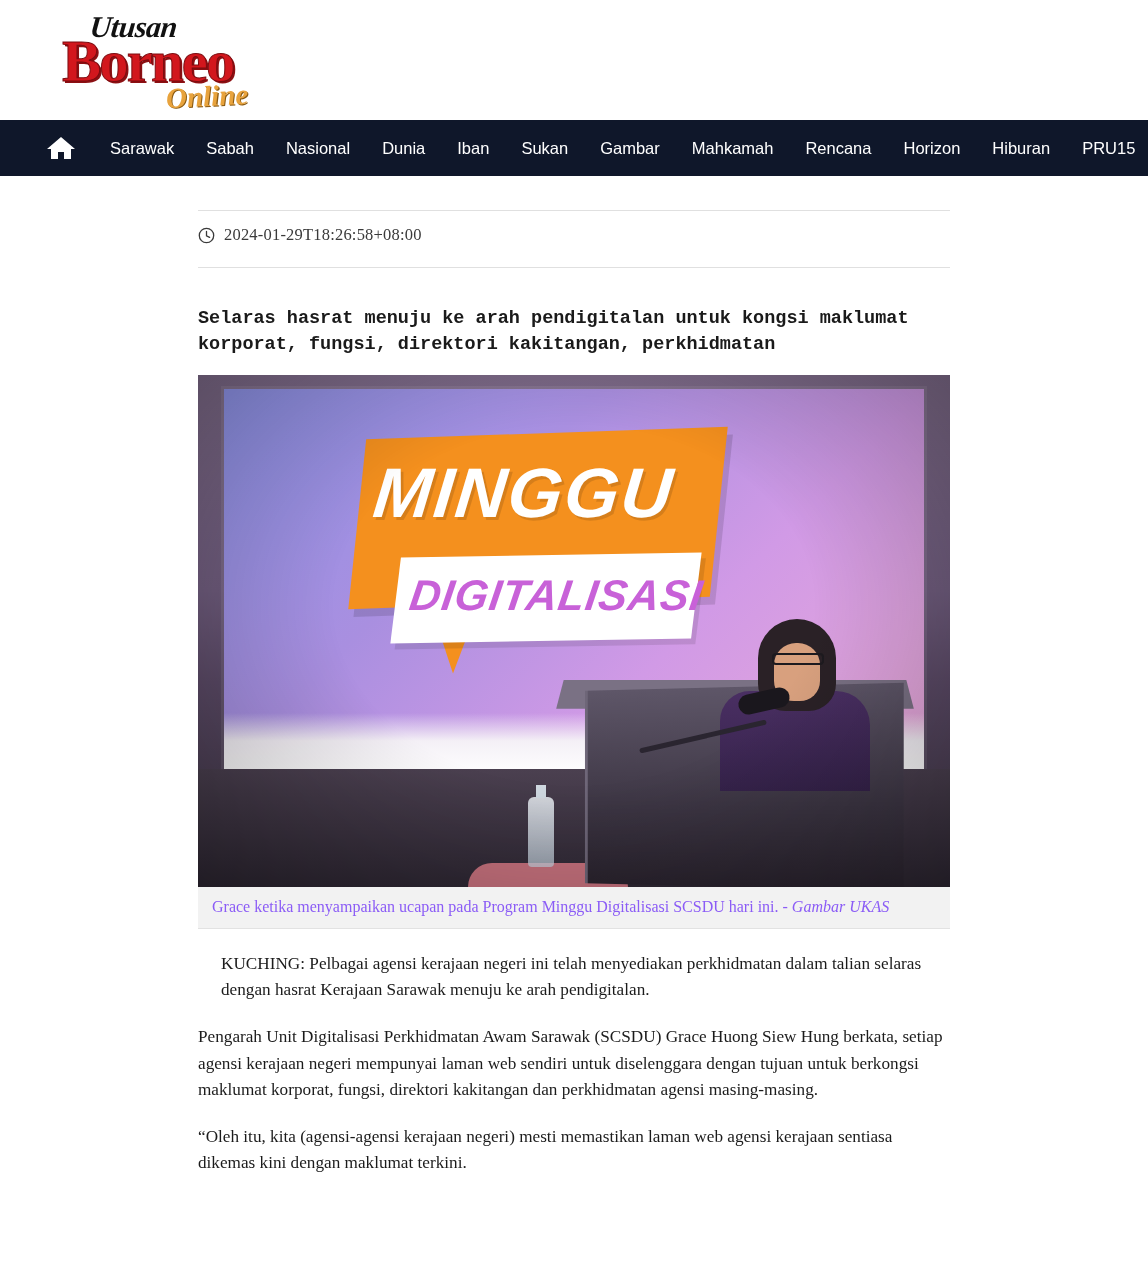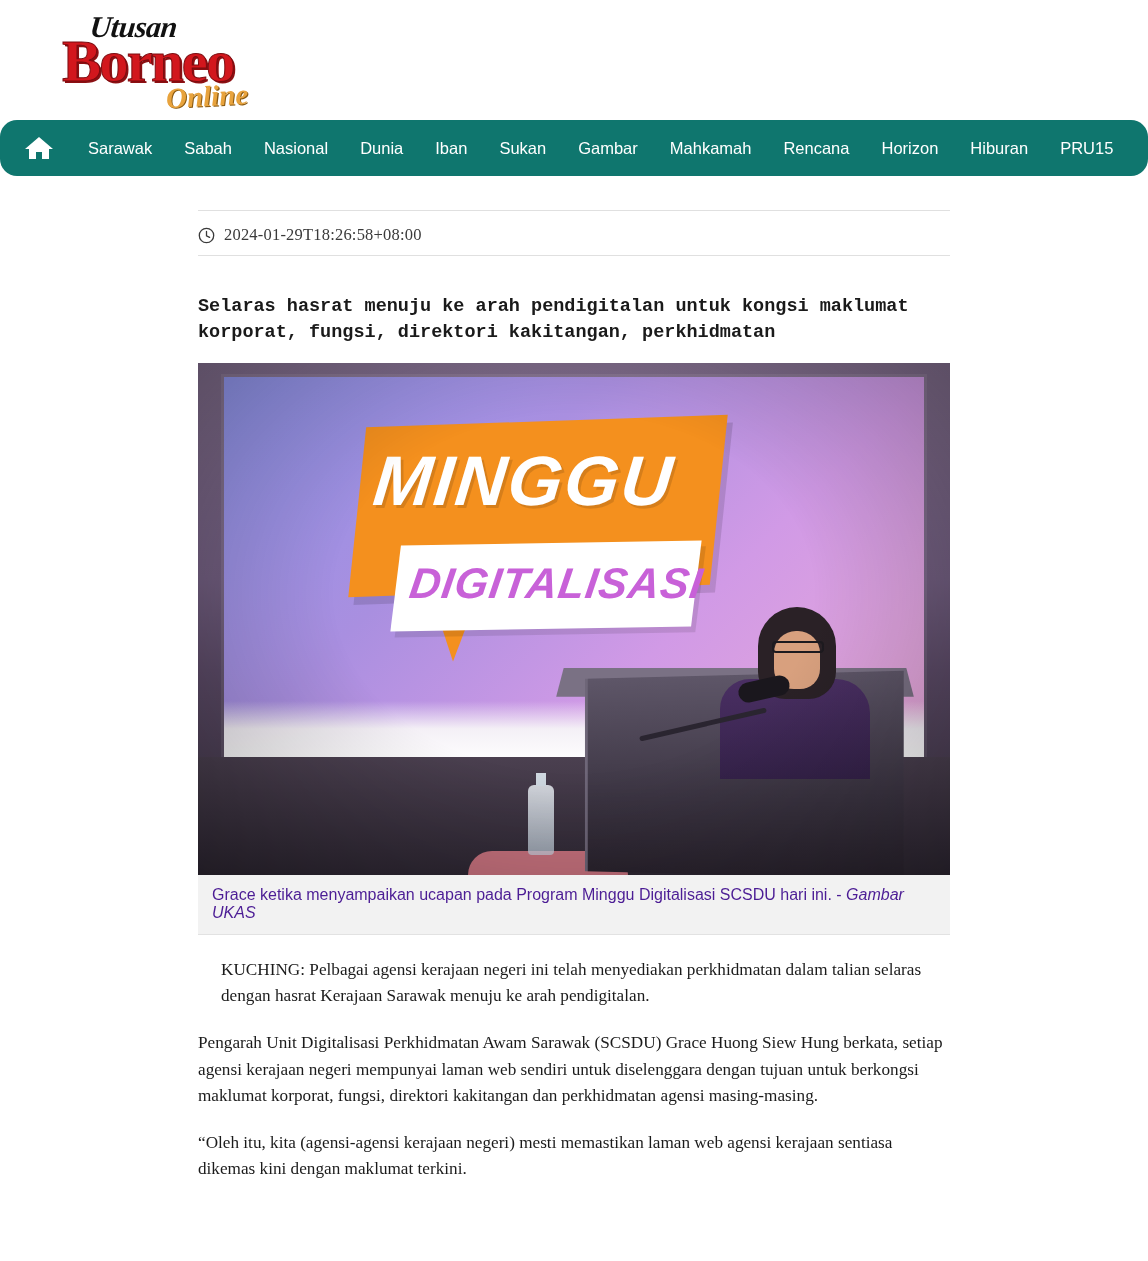--- a/index.html
+++ b/index.html
@@ -64,28 +64,27 @@
     font-style: italic;
     font-weight: bold;
     font-size: 29px;
     color: #e8a33d;
     text-shadow: 1px 1px 0 #8a5a12;
     transform: rotate(-3deg);
   }
 
   
   .nav {
-    background: #0f766e;
+    background: #0f172a;
     height: 56px;
     display: flex;
     align-items: center;
-    padding-left: 24px;
+    padding-left: 46px;
     padding-right: 20px;
     color: #ffffff;
-    border-radius: 17px;
   }
   .nav-home {
     width: 46px;
     height: 46px;
     display: flex;
     align-items: center;
     justify-content: center;
     margin-right: 18px;
     cursor: pointer;
   }
@@ -103,21 +102,21 @@
   
   .article {
     width: 752px;
     margin: 0 auto;
     padding-top: 34px;
     position: relative;
   }
   .meta {
     border-top: 1px solid #e0e0e0;
     border-bottom: 1px solid #e0e0e0;
-    padding: 14px 0 10px 0;
+    padding: 14px 0 22px 0;
     display: flex;
     align-items: center;
     gap: 9px;
     color: #3a3a3a;
     font-family: "Liberation Serif", serif;
     font-size: 16.5px;
     letter-spacing: 0.2px;
   }
   .clock-icon { display: block; }
 
@@ -308,23 +307,23 @@
     border-radius: 60px 60px 0 0;
   }
   .photo .vignette {
     position: absolute; inset: 0;
     background: radial-gradient(ellipse at 50% 45%, rgba(0,0,0,0) 45%, rgba(0,0,0,0.30) 100%);
   }
 
   .caption {
     background: #f2f2f2;
     padding: 11px 14px 12px 14px;
-    font-family: Liberation Sans, sans-serif;
+    font-family: Liberation Serif, serif;
     font-size: 16px;
-    color: #4c1d95;
+    color: #8b5cf6;
     border-bottom: 1px solid #e2e2e2;
   }
   .caption em { font-style: italic; }
 
   .body-text p {
     margin: 20px 0 0 0;
     font-family: "Liberation Serif", serif;
     font-size: 17.2px;
     line-height: 1.55;
     color: #1b1b1b;

